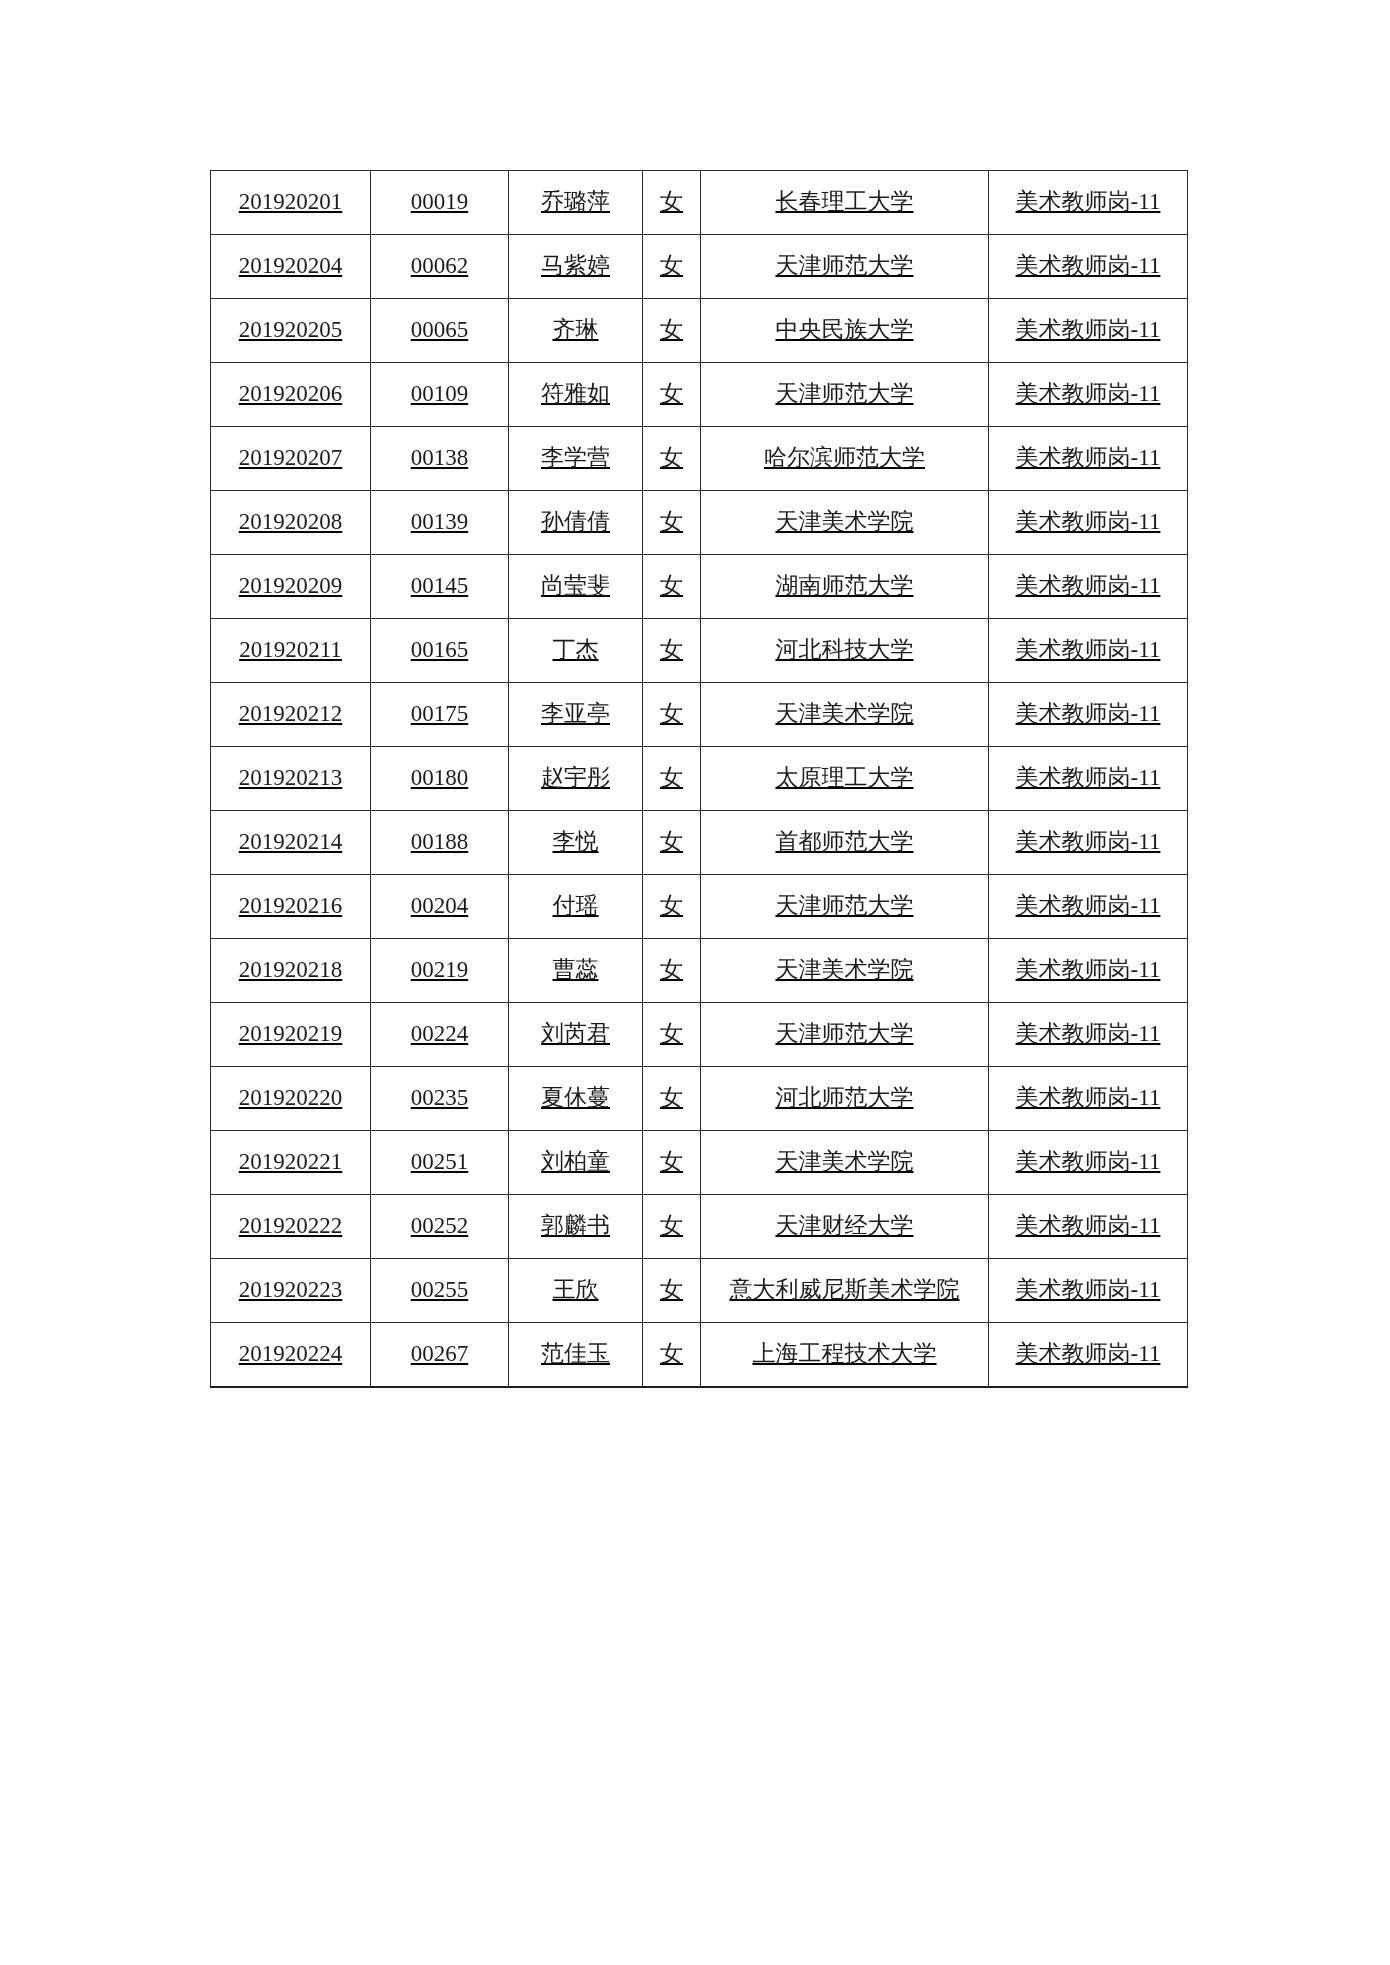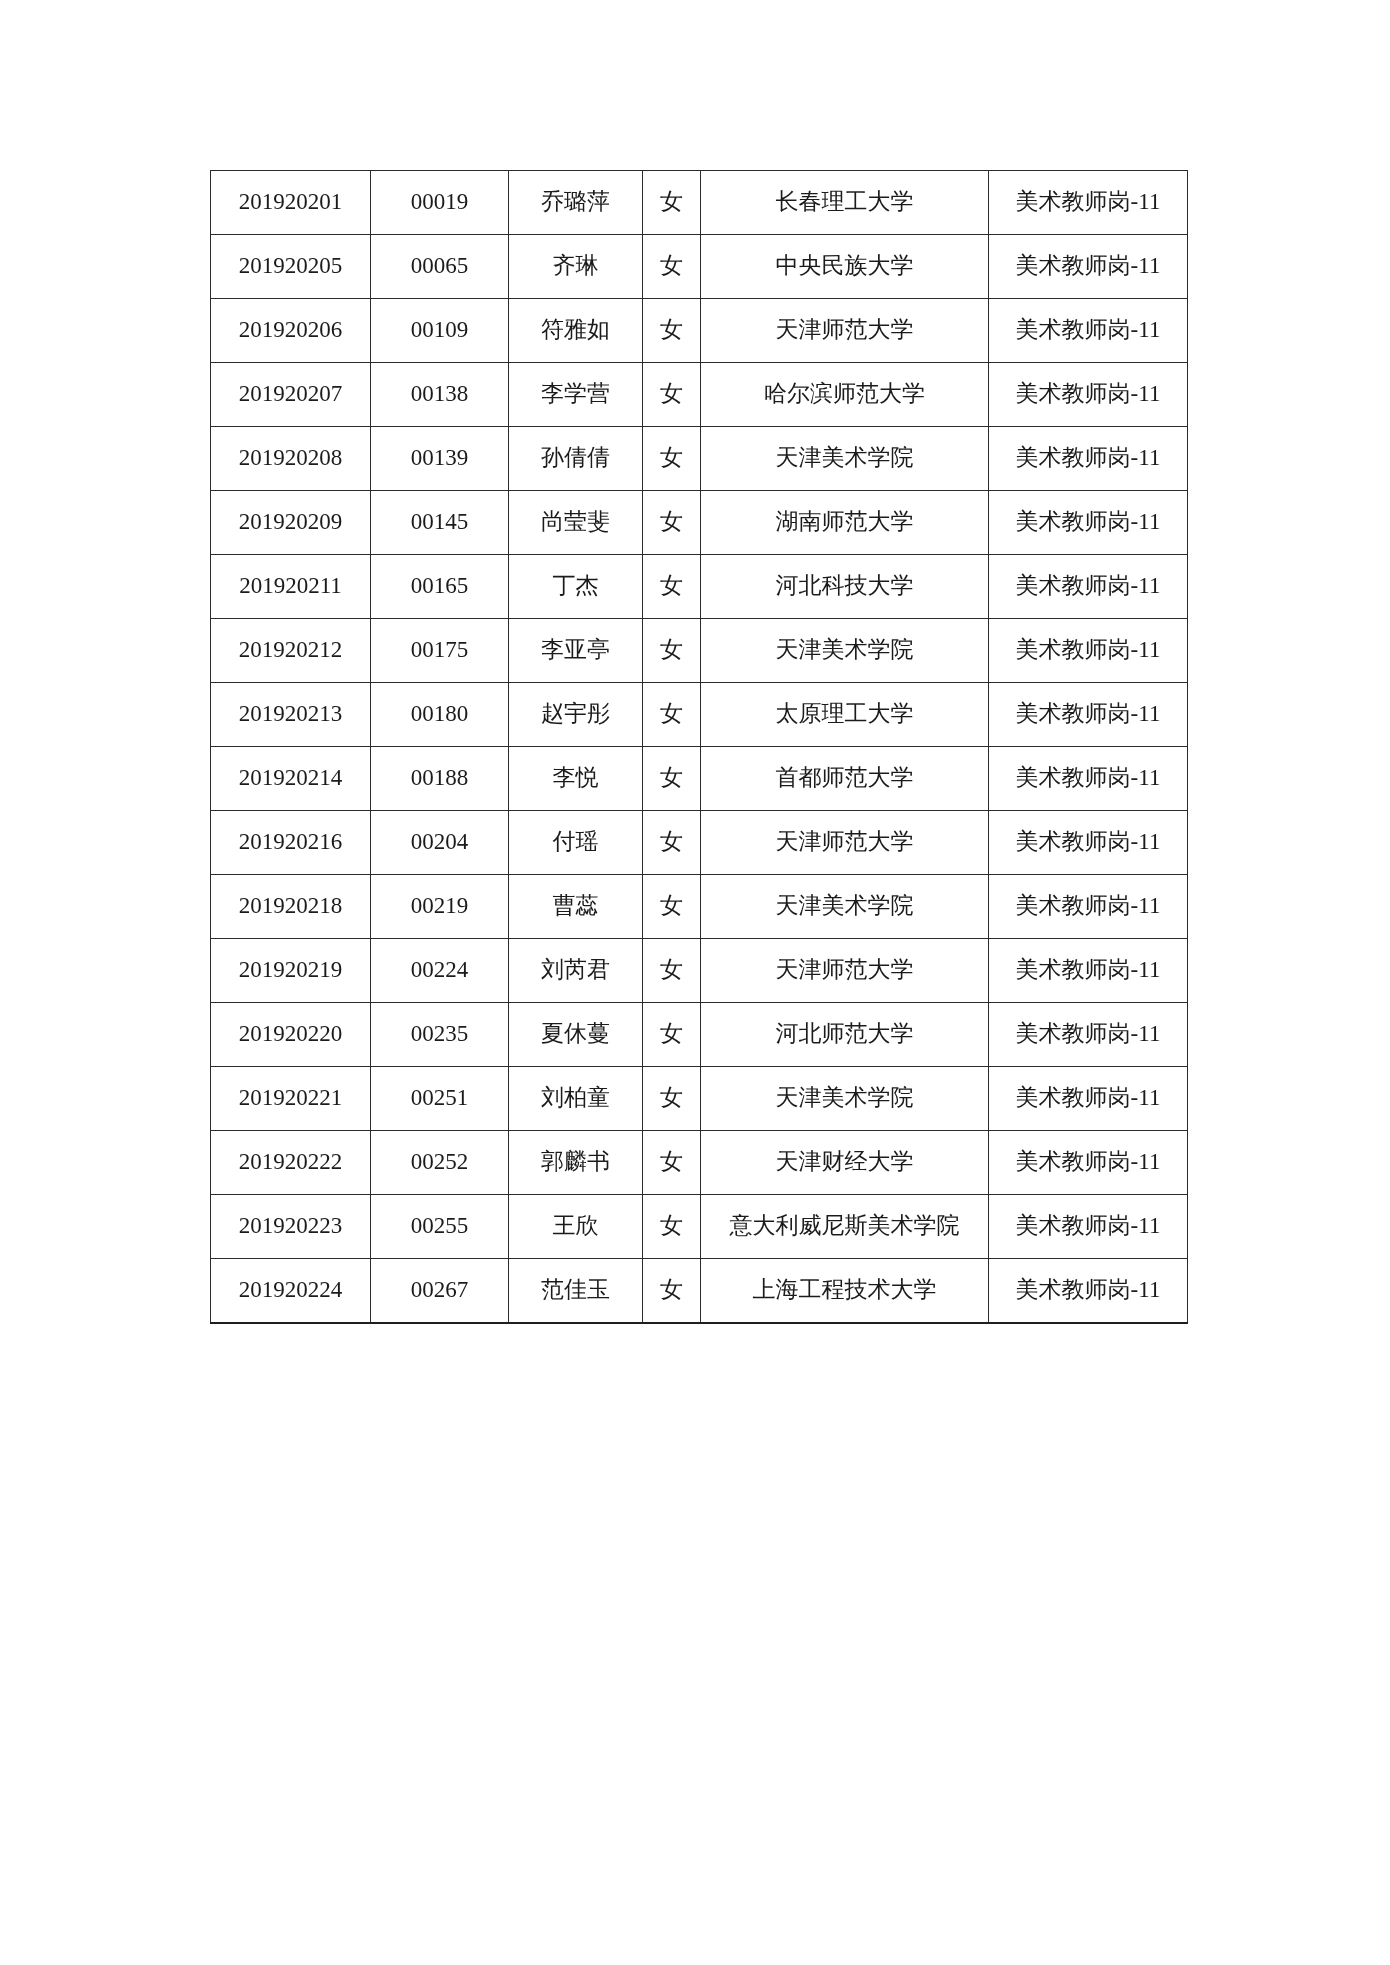--- a/index.html
+++ b/index.html
@@ -35,20 +35,21 @@
     vertical-align: middle;
     font-size: 23px;
     line-height: 1.25;
     color: #1b1b1b;
     padding: 0 4px;
     overflow: hidden;
     white-space: nowrap;
   }
   table.roster tr {
     height: 64px;
+    text-decoration: underline;
   }
   
   table.roster tr:nth-child(23) { height: 99px; }
   table.roster tr:nth-child(24) { height: 71px; }
 
   col.c-regno  { width: 160px; }
   col.c-candno { width: 138px; }
   col.c-name   { width: 134px; }
   col.c-gender { width: 58px;  }
   col.c-school { width: 288px; }
@@ -70,20 +71,28 @@
     <tbody>
         <tr>
           <td>201920201</td>
           <td>00019</td>
           <td>乔璐萍</td>
           <td>女</td>
           <td>长春理工大学</td>
           <td>美术教师岗-11</td>
         </tr>
         <tr>
+          <td>201920204</td>
+          <td>00062</td>
+          <td>马紫婷</td>
+          <td>女</td>
+          <td>天津师范大学</td>
+          <td>美术教师岗-11</td>
+        </tr>
+        <tr>
           <td>201920205</td>
           <td>00065</td>
           <td>齐琳</td>
           <td>女</td>
           <td>中央民族大学</td>
           <td>美术教师岗-11</td>
         </tr>
         <tr>
           <td>201920206</td>
           <td>00109</td>

